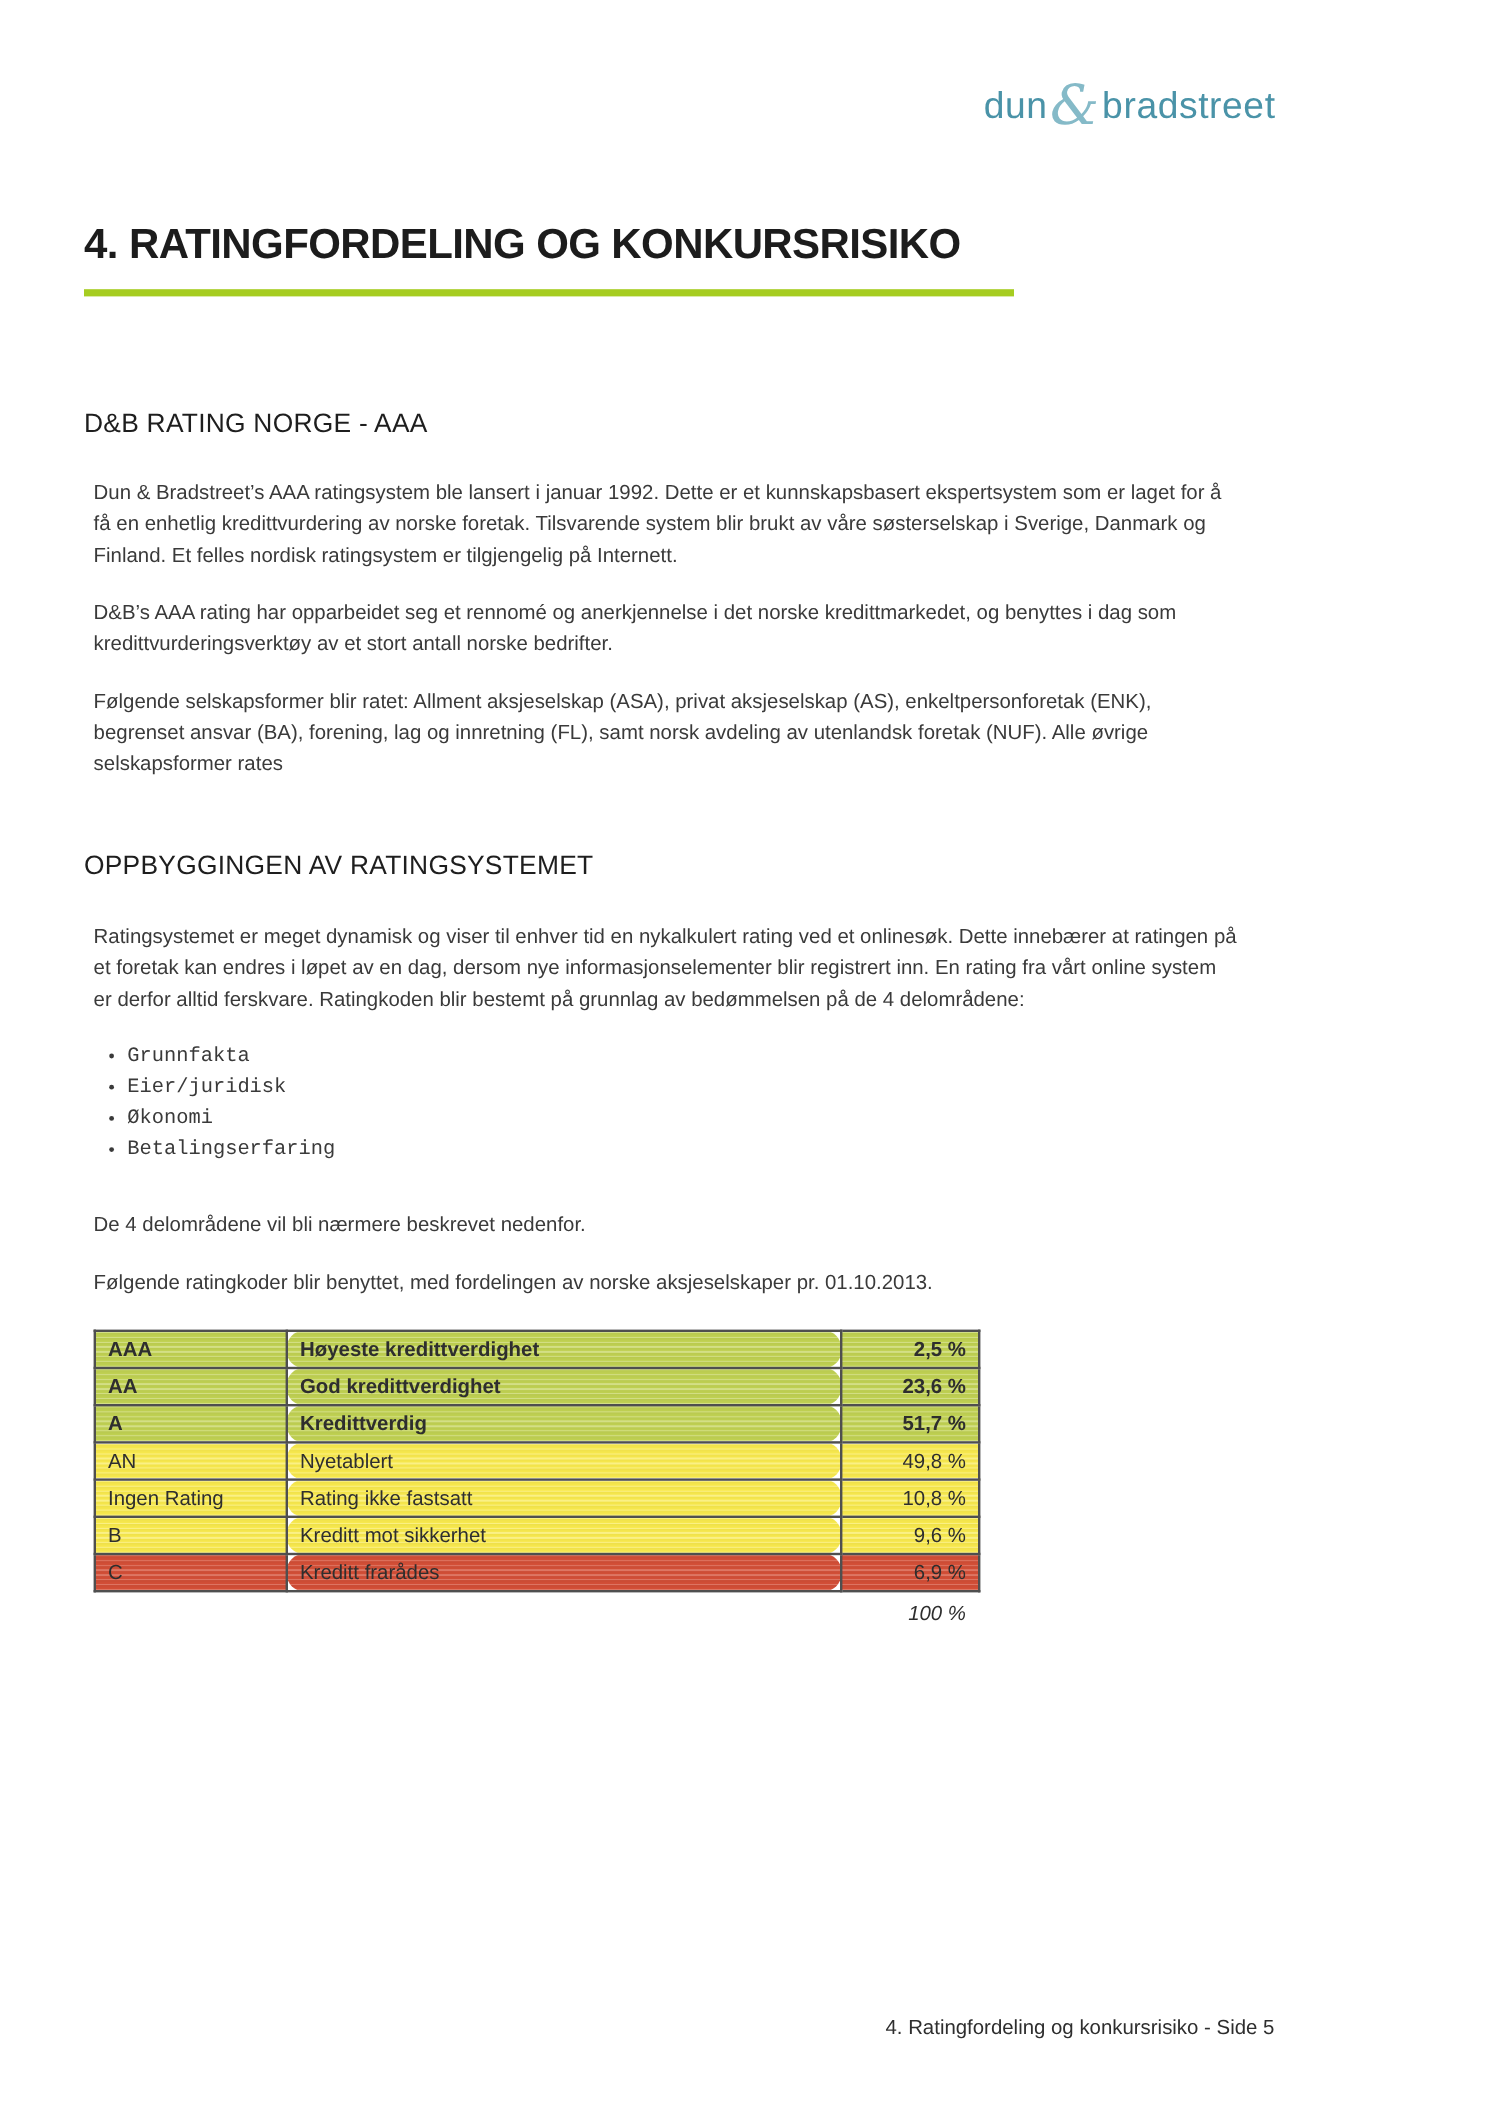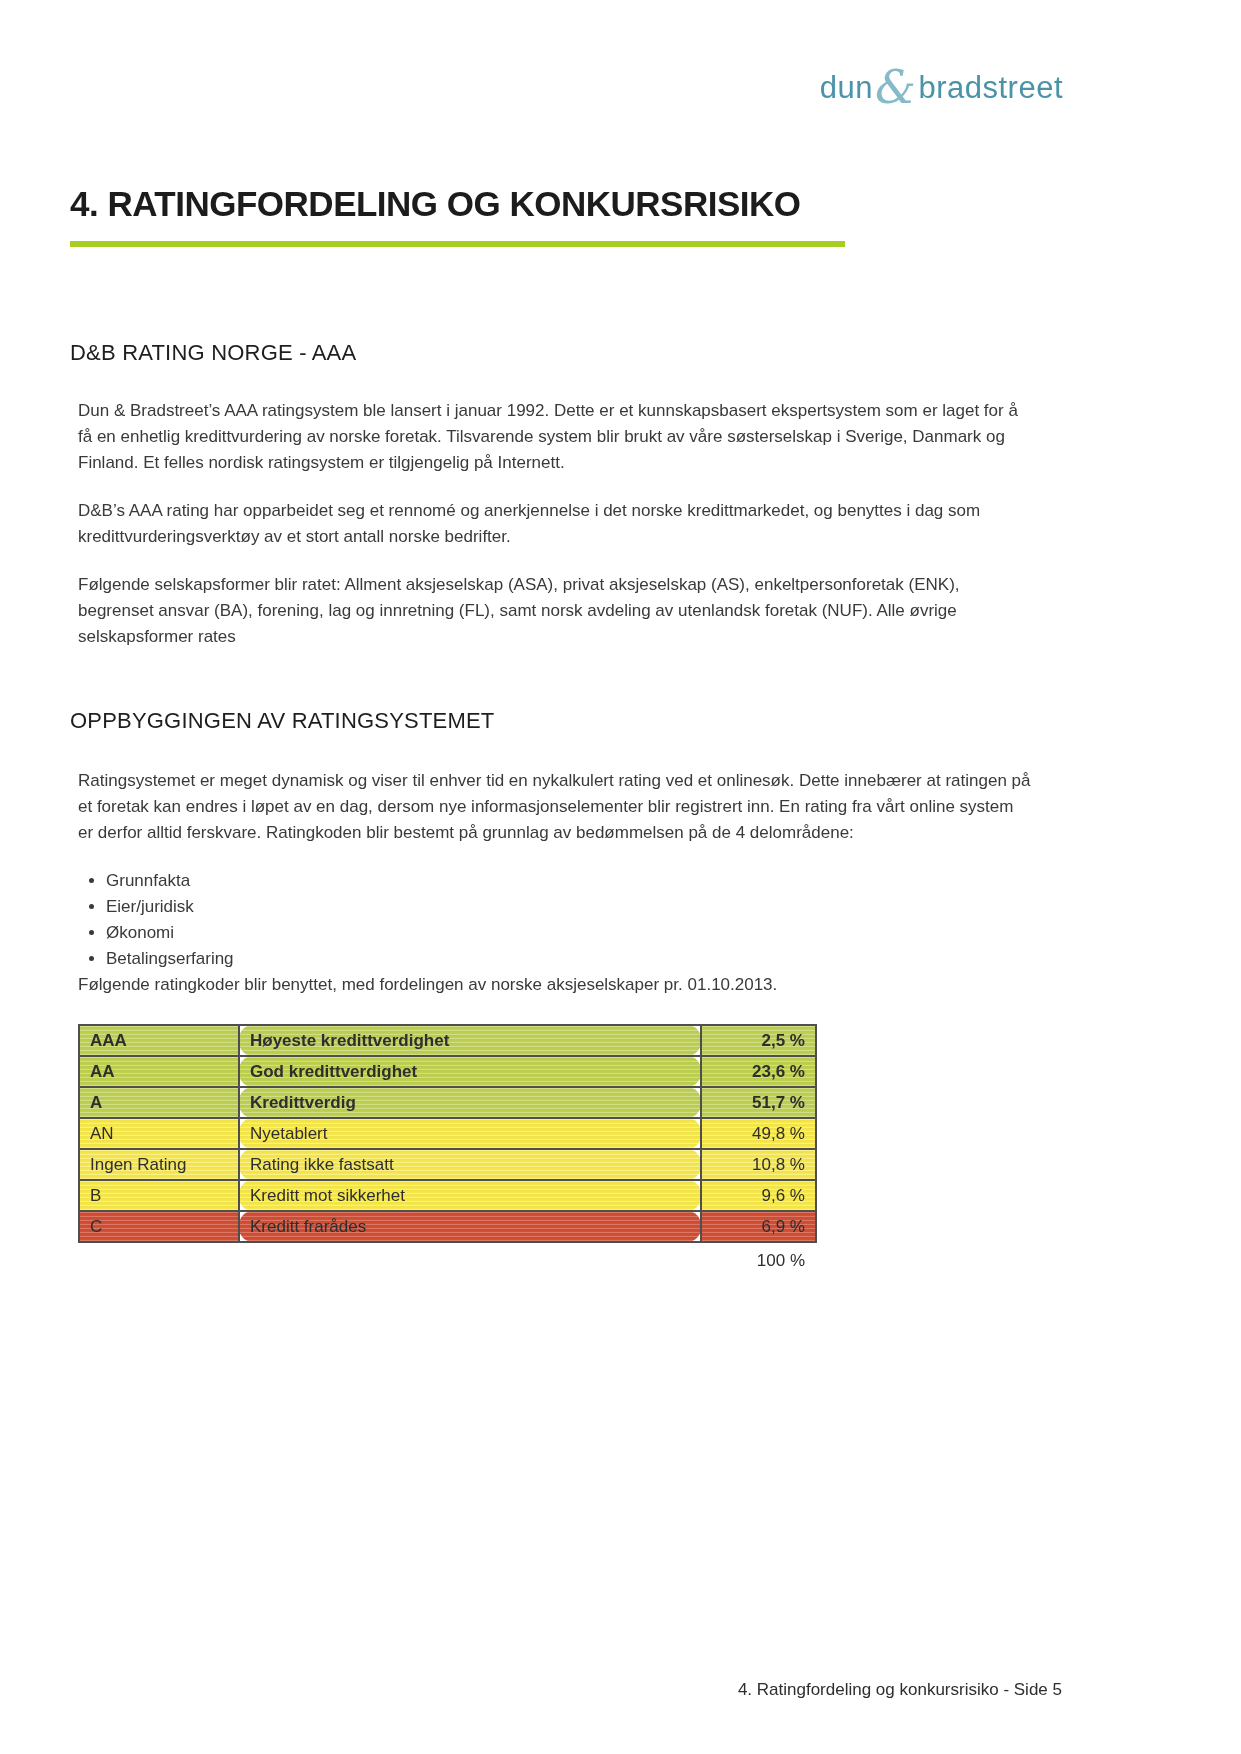--- a/index.html
+++ b/index.html
@@ -75,20 +75,21 @@
     margin: 0 0 22px 8px;
     font-size: 17px;
     line-height: 26px;
     color: #3a3a3a;
   }
   .s1-heading { margin-bottom: 32px; }
   .s2-heading { margin-top: 58px; margin-bottom: 34px; }
   .bullets {
     margin: 12px 0 0 36px;
     list-style-type: disc;
+    font-family: Liberation Mono, monospace;
   }
   .bullets li {
     font-size: 17px;
     line-height: 26px;
     color: #3a3a3a;
   }
   .after-bullets { margin-top: 36px; }
 
   
   .rating-table {
@@ -128,20 +129,21 @@
       rgba(255,255,255,0.22) 0px, rgba(255,255,255,0.22) 1px,
       rgba(0,0,0,0.05) 1px, rgba(255,255,255,0) 4px);
   }
   .table-total {
     width: 737px;
     margin: 8px 0 0 8px;
     padding-right: 10px;
     text-align: right;
     font-size: 17px;
     color: #2e2e2e;
+    font-style: italic;
   }
 
   
   .footer {
     position: absolute;
     right: 179px;
     bottom: 54px;
     font-size: 17px;
     color: #2e2e2e;
   }
@@ -172,20 +174,21 @@
 
     <p class="para">Ratingsystemet er meget dynamisk og viser til enhver tid en nykalkulert rating ved et onlinesøk. Dette innebærer at ratingen på et foretak kan endres i løpet av en dag, dersom nye informasjonselementer blir registrert inn. En rating fra vårt online system er derfor alltid ferskvare. Ratingkoden blir bestemt på grunnlag av bedømmelsen på de 4 delområdene:</p>
 
     <ul class="bullets">
       <li>Grunnfakta</li>
       <li>Eier/juridisk</li>
       <li>Økonomi</li>
       <li>Betalingserfaring</li>
     </ul>
 
+    <p class="para after-bullets">De 4 delområdene vil bli nærmere beskrevet nedenfor.</p>
     <p class="para">Følgende ratingkoder blir benyttet, med fordelingen av norske aksjeselskaper pr. 01.10.2013.</p>
 
     <table class="rating-table">
       <tbody>
         <tr class="row-green">
           <td class="col-code">AAA</td>
           <td class="col-desc">Høyeste kredittverdighet</td>
           <td class="col-pct">2,5 %</td>
         </tr>
         <tr class="row-green">

